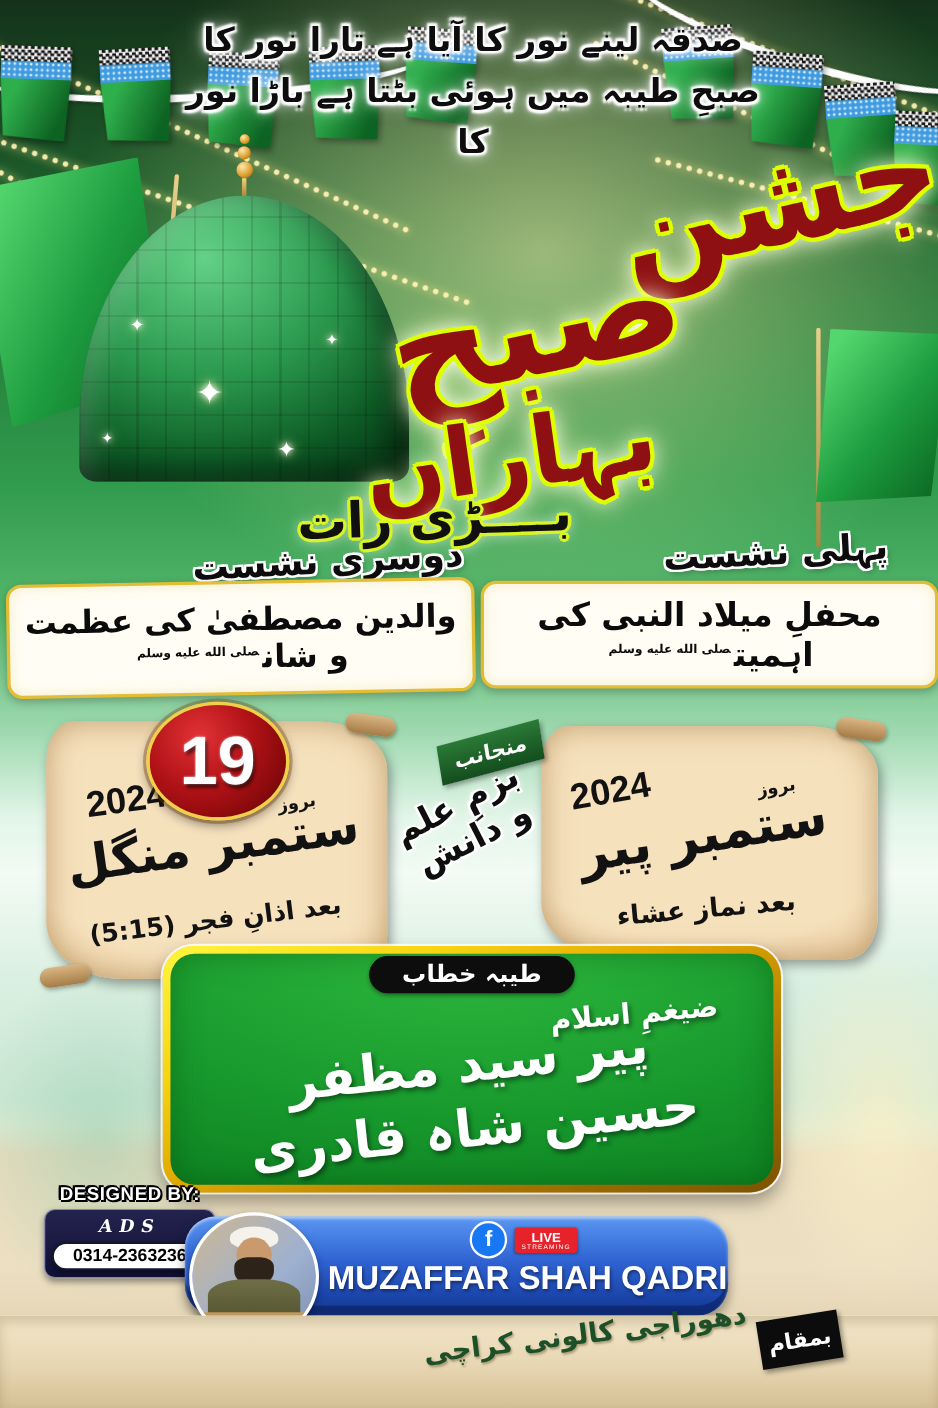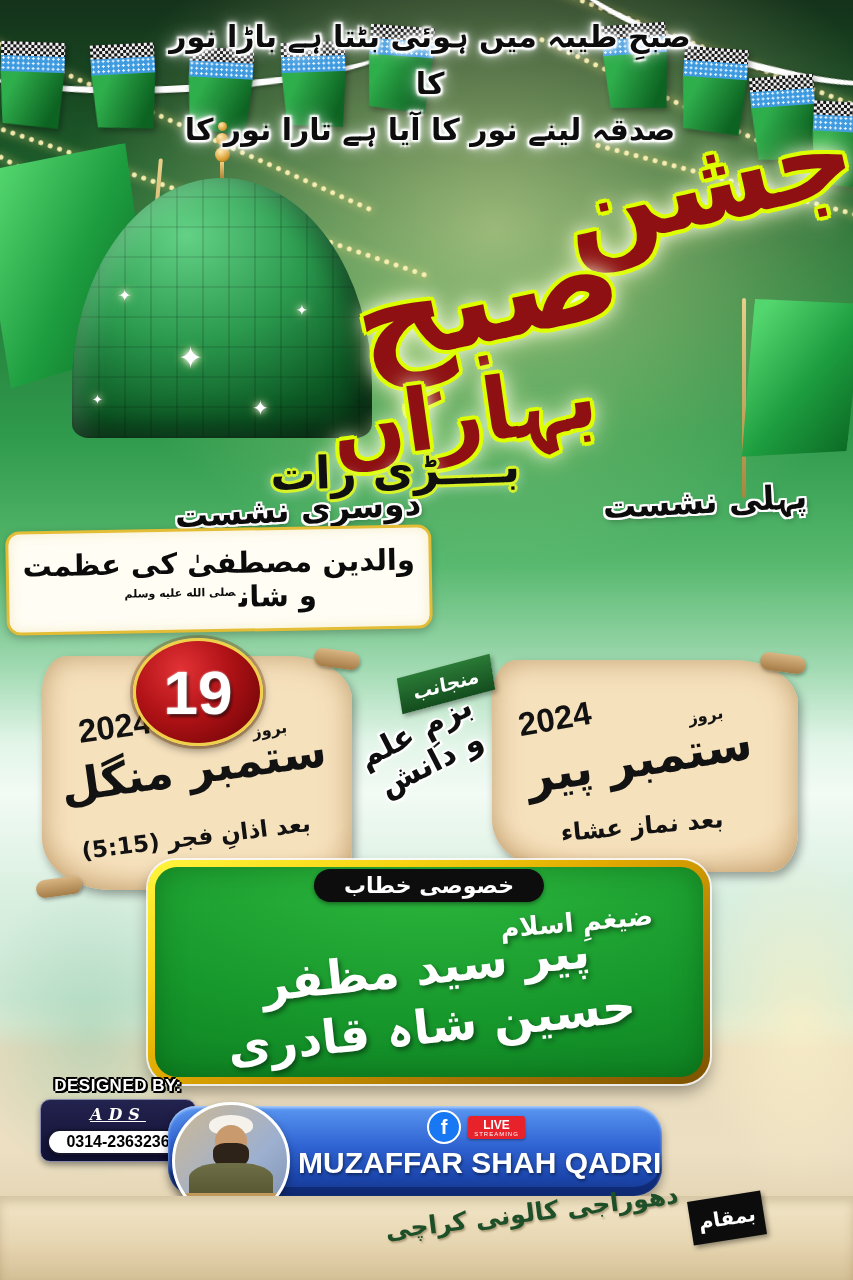--- a/index.html
+++ b/index.html
@@ -178,31 +178,34 @@
     <div style="width:4px;height:22px;background:linear-gradient(#f3cf7e,#9a6a1e);"></div>
   </div>
   <div class="abs dome" style="left:72px;top:178px;"></div>
   <div class="abs spark" style="left:178px;top:340px;font-size:30px;">✦</div>
   <div class="abs spark" style="left:118px;top:286px;font-size:16px;">✦</div>
   <div class="abs spark" style="left:252px;top:396px;font-size:20px;">✦</div>
   <div class="abs spark" style="left:92px;top:392px;font-size:13px;">✦</div>
   <div class="abs spark" style="left:296px;top:302px;font-size:14px;">✦</div>
 
   <div class="abs urdu couplet" style="left:150px;top:14px;width:560px;font-size:30px;line-height:1.55;">
+    <div>صدقہ لینے نور کا آیا ہے تارا نور کا</div>
     <div>صبحِ طیبہ میں ہوئی بٹتا ہے باڑا نور کا</div>
-    <div>صدقہ لینے نور کا آیا ہے تارا نور کا</div>
   </div>
 
   <div class="abs urdu cal-red" style="left:560px;top:118px;font-size:112px;transform:rotate(-13deg);">جشن</div>
   <div class="abs urdu cal-red" style="left:352px;top:222px;font-size:128px;transform:rotate(-12deg);">صبحِ</div>
   <div class="abs urdu cal-red" style="left:330px;top:364px;font-size:86px;transform:rotate(-8deg);letter-spacing:2px;">بہاراں</div>
 
   <div class="abs urdu sub-black" style="left:225px;top:444px;width:340px;font-size:45px;text-align:center;transform:rotate(-2deg);">بــــڑی رات</div>
 
   <div class="abs urdu head-black" style="left:560px;top:482px;width:290px;font-size:33px;text-align:center;transform:rotate(-3deg);">پہلی نشست</div>
+  <div class="abs topic-box urdu" style="left:437px;top:528px;width:410px;height:92px;font-size:30px;">
+    <span><span>محفلِ میلاد النبی کی اہمیت</span><span class="honorific">صلى الله عليه وسلم</span></span>
+  </div>
 
   <div class="abs urdu head-black" style="left:158px;top:490px;width:280px;font-size:33px;text-align:center;transform:rotate(-3deg);">دوسری نشست</div>
   <div class="abs topic-box urdu" style="left:6px;top:528px;width:420px;height:98px;font-size:29px;transform:rotate(-1deg);">
     <span><span>والدین مصطفیٰ کی عظمت و شان</span><span class="honorific">صلى الله عليه وسلم</span></span>
   </div>
 
   <div class="abs scroll" style="left:492px;top:660px;width:306px;height:212px;">
     <div class="abs urdu scroll-text" style="left:196px;top:46px;font-size:16px;transform:rotate(-10deg);">بروز</div>
     <div class="abs scroll-text latin" style="left:26px;top:40px;font-size:33px;transform:rotate(-10deg);font-weight:bold;">2024</div>
     <div class="abs urdu scroll-text" style="left:12px;top:72px;width:270px;font-size:47px;transform:rotate(-9deg);">ستمبر پیر</div>
@@ -220,30 +223,30 @@
   </div>
 
   <div class="abs ribbon urdu" style="left:398px;top:666px;width:96px;height:36px;line-height:36px;font-size:19px;transform:rotate(-15deg) skewX(-6deg);">منجانب</div>
   <div class="abs urdu org-name" style="left:348px;top:712px;width:150px;font-size:31px;transform:rotate(-27deg);">بزمِ علم و دانش</div>
 
   <div class="abs" style="left:-30px;top:880px;width:240px;height:300px;background:radial-gradient(closest-side,rgba(140,200,170,.45),transparent);"></div>
   <div class="abs" style="left:690px;top:860px;width:220px;height:330px;background:radial-gradient(closest-side,rgba(250,240,200,.8),transparent);"></div>
 
   <div class="abs gold-frame" style="left:148px;top:860px;width:548px;height:210px;">
     <div class="green-panel">
-      <div class="abs badge-pill urdu" style="left:50%;transform:translateX(-50%);top:2px;font-size:22px;">خصوصی خطاب</div>
+      <div class="abs badge-pill urdu" style="left:50%;transform:translateX(-50%);top:2px;font-size:22px;">طیبہ خطاب</div>
       <div class="abs urdu panel-white" style="right:50px;top:40px;font-size:26px;transform:rotate(-5deg);">ضیغمِ اسلام</div>
       <div class="abs urdu panel-white" style="left:7%;top:72px;width:86%;font-size:47px;text-align:center;line-height:1.25;transform:rotate(-6deg);">پیر سید مظفر حسین شاہ قادری</div>
     </div>
   </div>
 
   <div class="abs" style="left:40px;top:1076px;width:156px;text-align:center;">
     <div class="designed-head latin" style="font-size:17px;">DESIGNED BY:</div>
     <div class="navy-box" style="margin-top:3px;padding:5px 4px 4px;">
-      <div class="brand" style="font-size:16px;letter-spacing:6px;text-decoration:underline;">ADS</div>
+      <div class="brand" style="font-size:16px;letter-spacing:6px;">ADS</div>
       <div class="phone-pill" style="margin:5px 2px 2px;font-size:16px;padding:2px 0;">0314-2363236</div>
     </div>
   </div>
 
   <div class="abs blue-bar" style="left:168px;top:1106px;width:494px;height:90px;"></div>
   <div class="abs" style="left:298px;top:1110px;width:356px;text-align:center;">
     <div style="display:flex;align-items:center;justify-content:center;gap:7px;">
       <div class="fb-circle" style="width:30px;height:30px;font-size:20px;">
           <span>f</span>
         </div>

